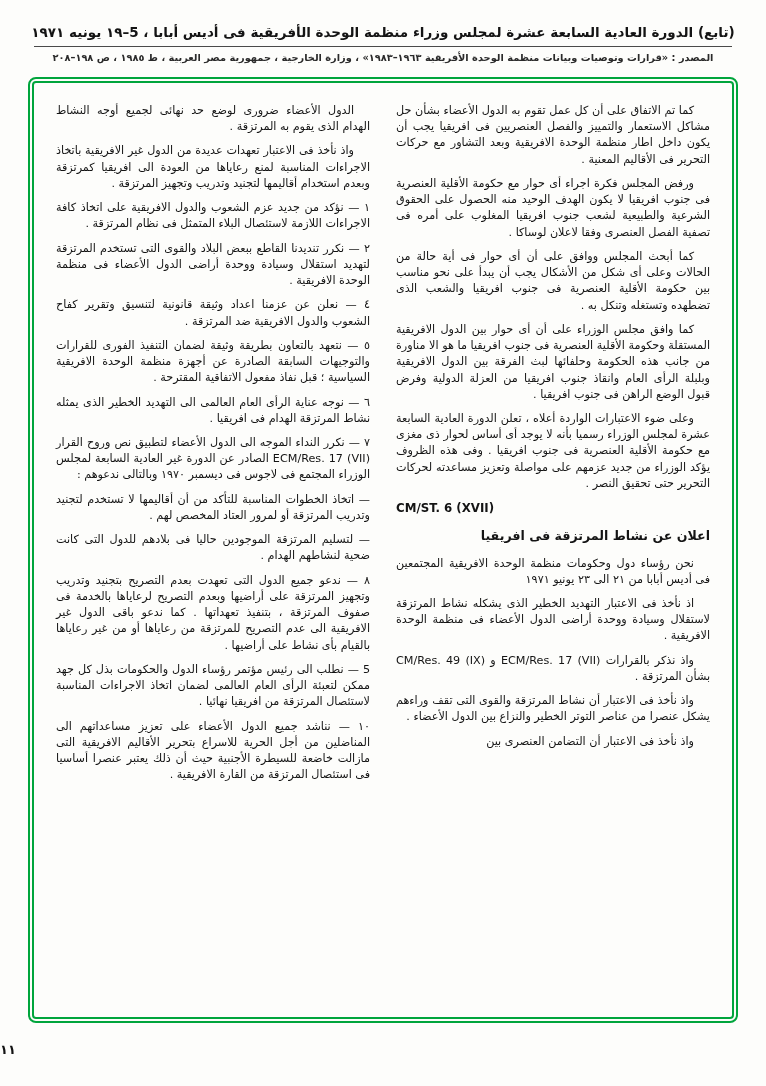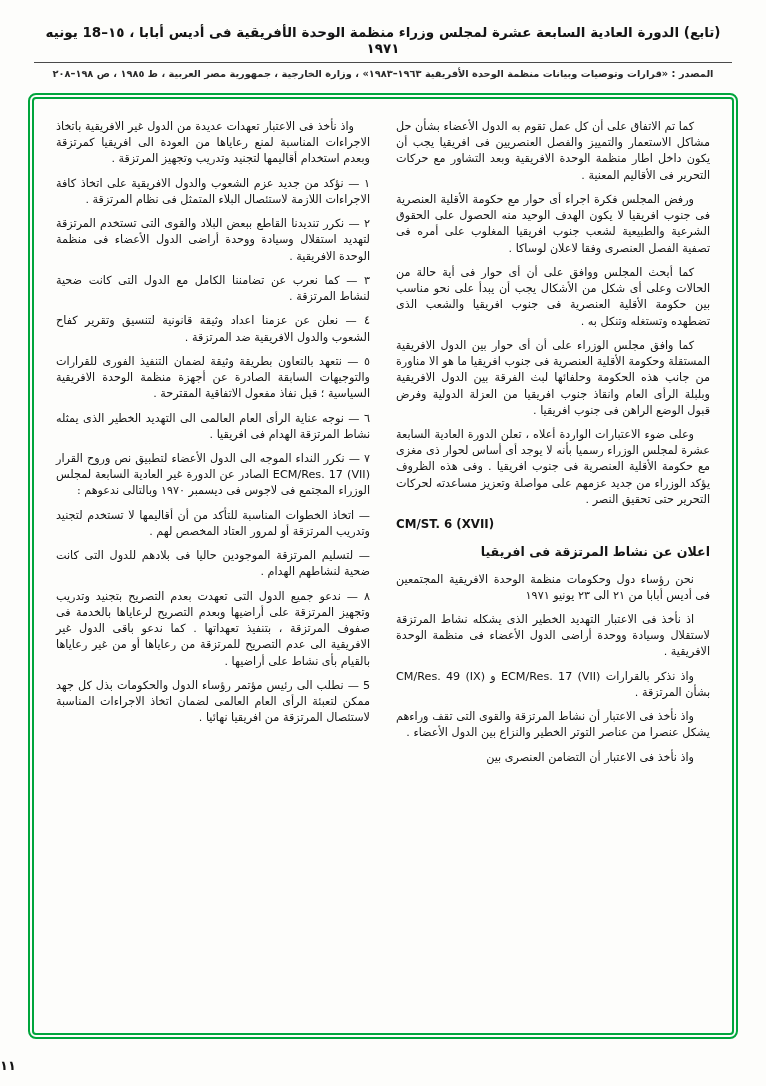--- a/index.html
+++ b/index.html
@@ -93,21 +93,21 @@
     font-size: 13px;
     font-weight: bold;
   }
 </style>
 </head>
 <body>
 
 <div class="page">
 
   <header>
-    <div class="doc-title">(تابع) الدورة العادية السابعة عشرة لمجلس وزراء منظمة الوحدة الأفريقية فى أديس أبابا ، ١٥–18 يونيه ١٩٧١</div>
+    <div class="doc-title">(تابع) الدورة العادية السابعة عشرة لمجلس وزراء منظمة الوحدة الأفريقية فى أديس أبابا ، 5–١٩ يونيه ١٩٧١</div>
     <hr class="header-divider">
     <div class="source-line">المصدر : «قرارات وتوصيات وبيانات منظمة الوحدة الأفريقية ١٩٦٣–١٩٨٣» ، وزارة الخارجية ، جمهورية مصر العربية ، ط ١٩٨٥ ، ص ١٩٨–٢٠٨</div>
   </header>
 
   <main class="content-frame">
 
     <section class="col">
 
         <p class="para t-p">كما تم الاتفاق على أن كل عمل تقوم به الدول الأعضاء بشأن حل مشاكل الاستعمار والتمييز والفصل العنصريين فى افريقيا يجب أن يكون داخل اطار منظمة الوحدة الافريقية وبعد التشاور مع حركات التحرير فى الأقاليم المعنية .</p>
 
@@ -130,45 +130,46 @@
         <p class="para t-p">واذ نذكر بالقرارات ⁦ECM/Res. 17 (VII)⁩ و ⁦CM/Res. 49 (IX)⁩ بشأن المرتزقة .</p>
 
 
         <p class="para t-p">واذ نأخذ فى الاعتبار أن نشاط المرتزقة والقوى التى تقف وراءهم يشكل عنصرا من عناصر التوتر الخطير والنزاع بين الدول الأعضاء .</p>
 
         <p class="para t-p">واذ نأخذ فى الاعتبار أن التضامن العنصرى بين</p>
       </section>
 
     <section class="col">
 
+        <p class="para t-p">الدول الأعضاء ضرورى لوضع حد نهائى لجميع أوجه النشاط الهدام الذى يقوم به المرتزقة .</p>
 
         <p class="para t-p">واذ نأخذ فى الاعتبار تعهدات عديدة من الدول غير الافريقية باتخاذ الاجراءات المناسبة لمنع رعاياها من العودة الى افريقيا كمرتزقة وبعدم استخدام أقاليمها لتجنيد وتدريب وتجهيز المرتزقة .</p>
 
         <p class="para t-item">١ — نؤكد من جديد عزم الشعوب والدول الافريقية على اتخاذ كافة الاجراءات اللازمة لاستئصال البلاء المتمثل فى نظام المرتزقة .</p>
 
         <p class="para t-item">٢ — نكرر تنديدنا القاطع ببعض البلاد والقوى التى تستخدم المرتزقة لتهديد استقلال وسيادة ووحدة أراضى الدول الأعضاء فى منظمة الوحدة الافريقية .</p>
 
-        <p class="para t-item">٣ — كما نعرب عن تضامننا الكامل مع الدول التى كانت ضحية لنشاط المرتزقة .</p>
 
         <p class="para t-item">٤ — نعلن عن عزمنا اعداد وثيقة قانونية لتنسيق وتقرير كفاح الشعوب والدول الافريقية ضد المرتزقة .</p>
 
         <p class="para t-item">٥ — نتعهد بالتعاون بطريقة وثيقة لضمان التنفيذ الفورى للقرارات والتوجيهات السابقة الصادرة عن أجهزة منظمة الوحدة الافريقية السياسية ؛ قبل نفاذ مفعول الاتفاقية المقترحة .</p>
 
         <p class="para t-item">٦ — نوجه عناية الرأى العام العالمى الى التهديد الخطير الذى يمثله نشاط المرتزقة الهدام فى افريقيا .</p>
 
         <p class="para t-item">٧ — نكرر النداء الموجه الى الدول الأعضاء لتطبيق نص وروح القرار ⁦ECM/Res. 17 (VII)⁩ الصادر عن الدورة غير العادية السابعة لمجلس الوزراء المجتمع فى لاجوس فى ديسمبر ١٩٧٠ وبالتالى ندعوهم :</p>
 
         <p class="para t-item">— اتخاذ الخطوات المناسبة للتأكد من أن أقاليمها لا تستخدم لتجنيد وتدريب المرتزقة أو لمرور العتاد المخصص لهم .</p>
 
         <p class="para t-item">— لتسليم المرتزقة الموجودين حاليا فى بلادهم للدول التى كانت ضحية لنشاطهم الهدام .</p>
 
         <p class="para t-item">٨ — ندعو جميع الدول التى تعهدت بعدم التصريح بتجنيد وتدريب وتجهيز المرتزقة على أراضيها وبعدم التصريح لرعاياها بالخدمة فى صفوف المرتزقة ، بتنفيذ تعهداتها . كما ندعو باقى الدول غير الافريقية الى عدم التصريح للمرتزقة من رعاياها أو من غير رعاياها بالقيام بأى نشاط على أراضيها .</p>
 
         <p class="para t-item">5 — نطلب الى رئيس مؤتمر رؤساء الدول والحكومات بذل كل جهد ممكن لتعبئة الرأى العام العالمى لضمان اتخاذ الاجراءات المناسبة لاستئصال المرتزقة من افريقيا نهائيا .</p>
 
+        <p class="para t-item">١٠ — نناشد جميع الدول الأعضاء على تعزيز مساعداتهم الى المناضلين من أجل الحرية للاسراع بتحرير الأقاليم الافريقية التى مازالت خاضعة للسيطرة الأجنبية حيث أن ذلك يعتبر عنصرا أساسيا فى استئصال المرتزقة من القارة الافريقية .</p>
       </section>
 
   </main>
 
   <footer>
     <div class="page-number">١١</div>
   </footer>
 
 </div>
 

